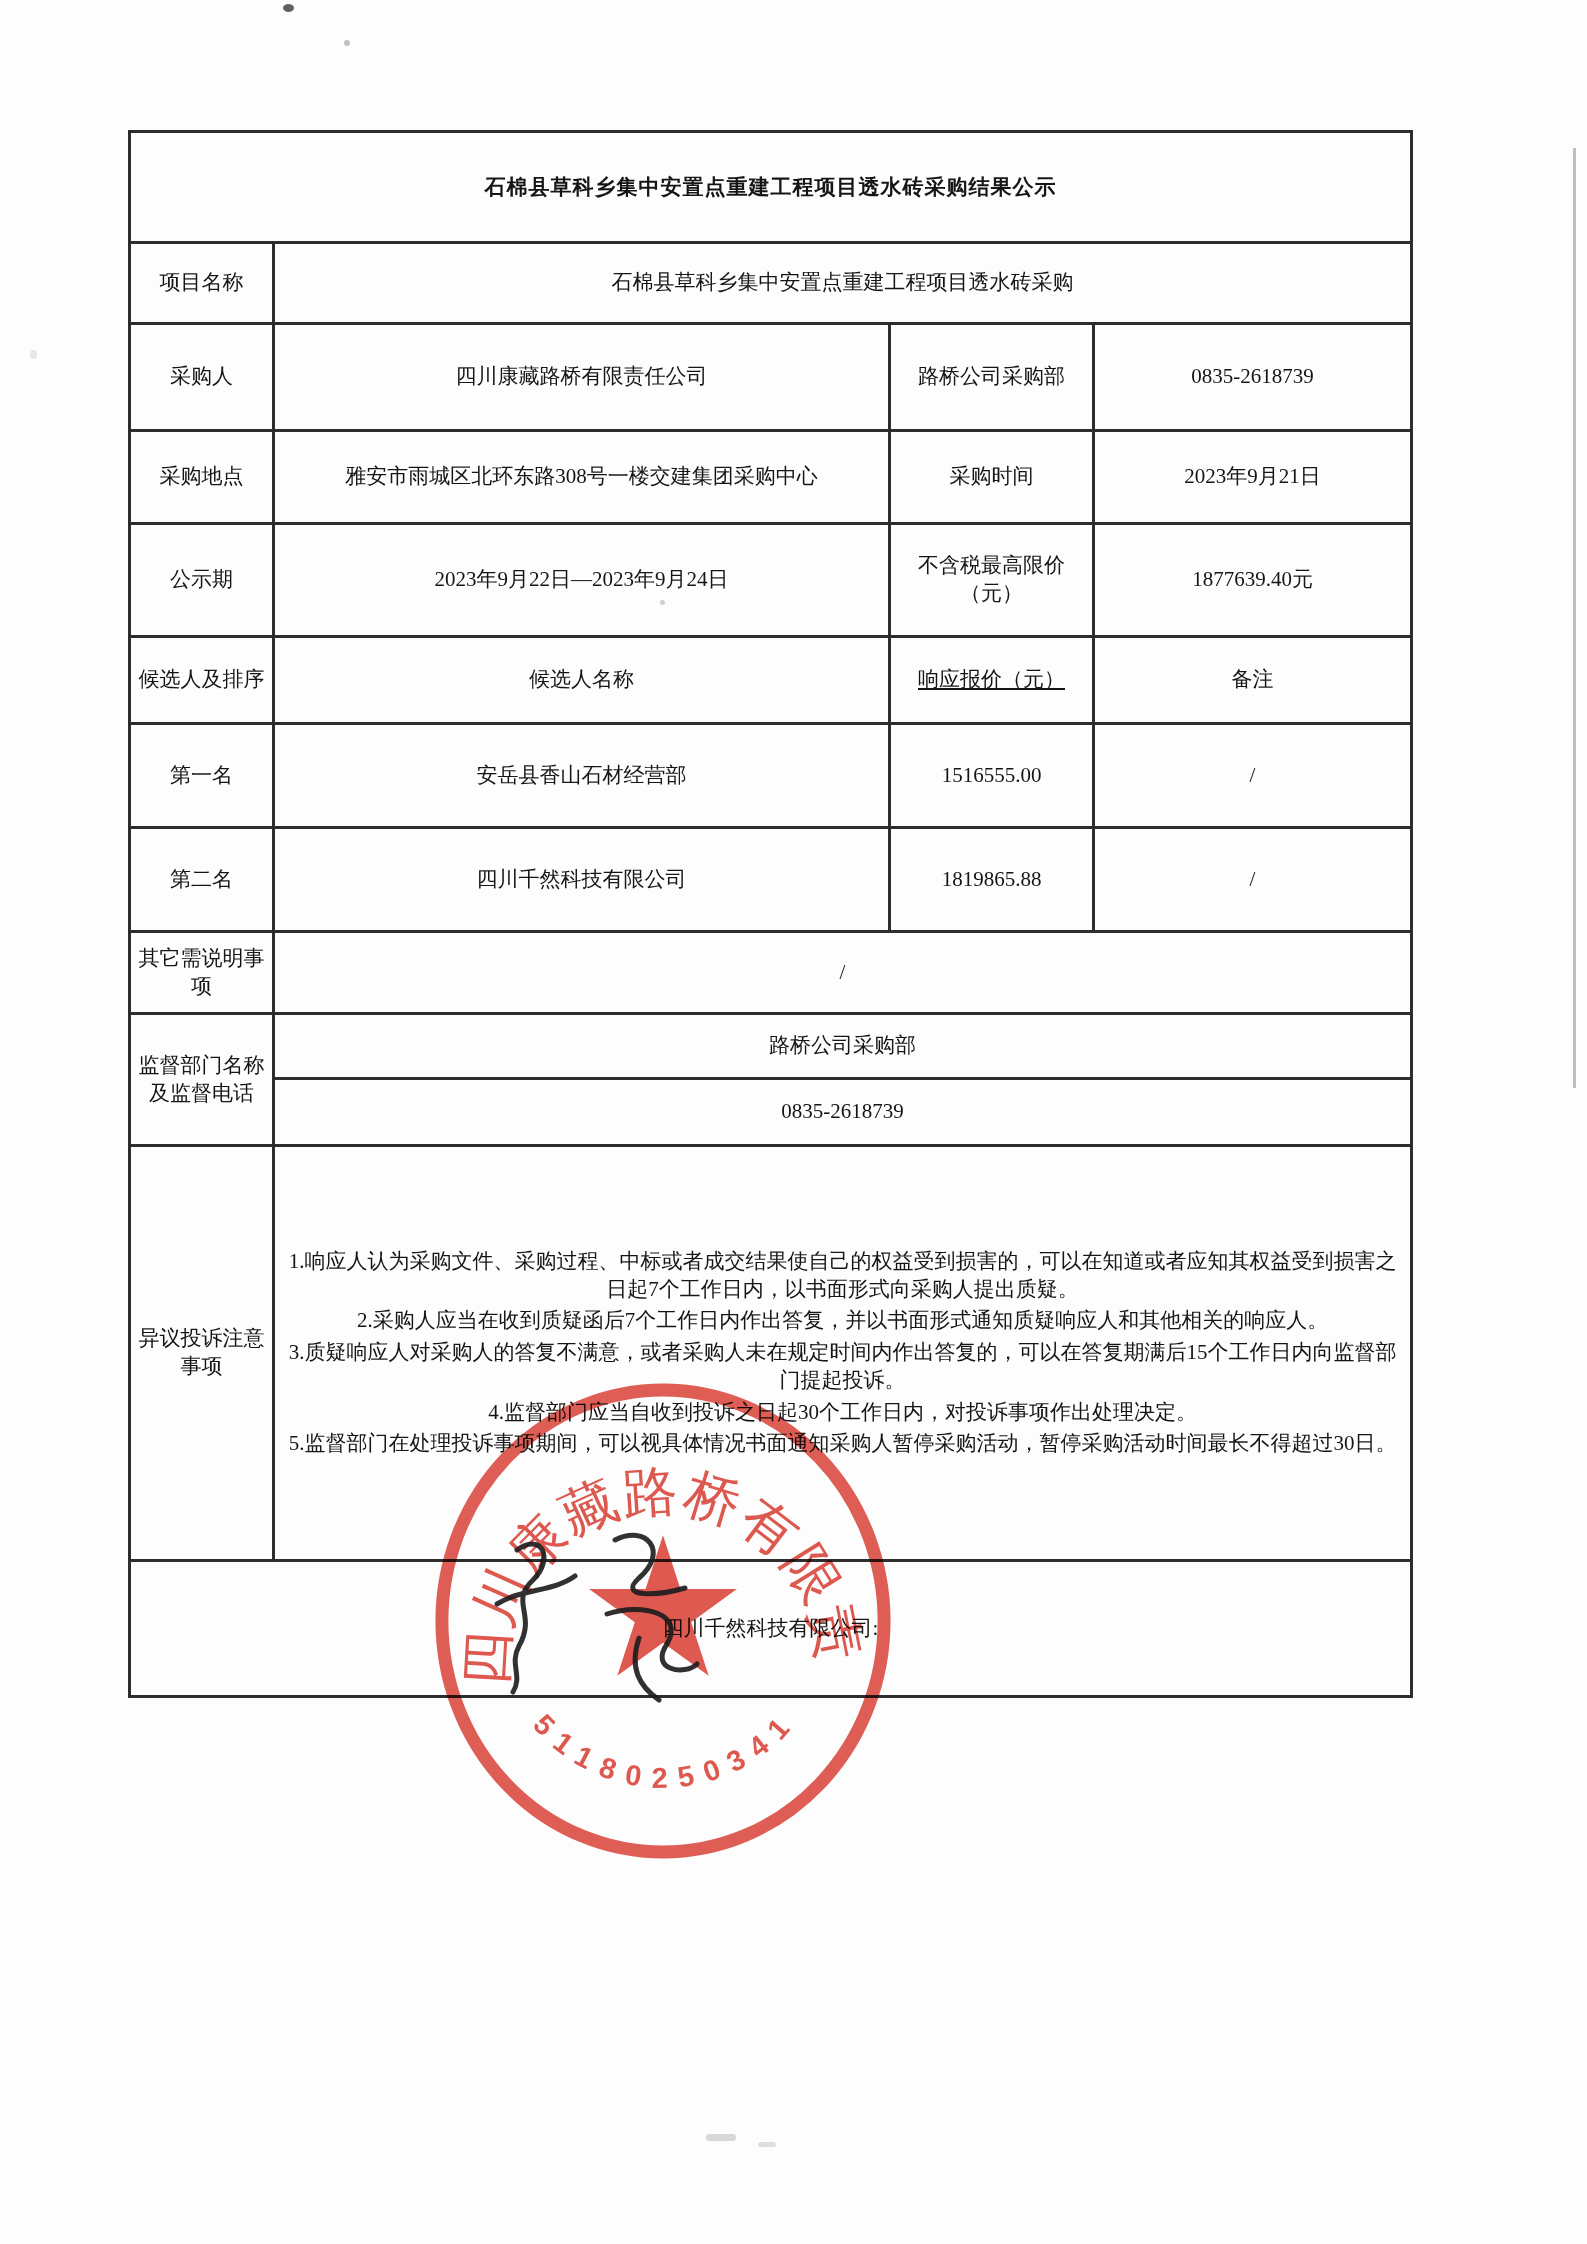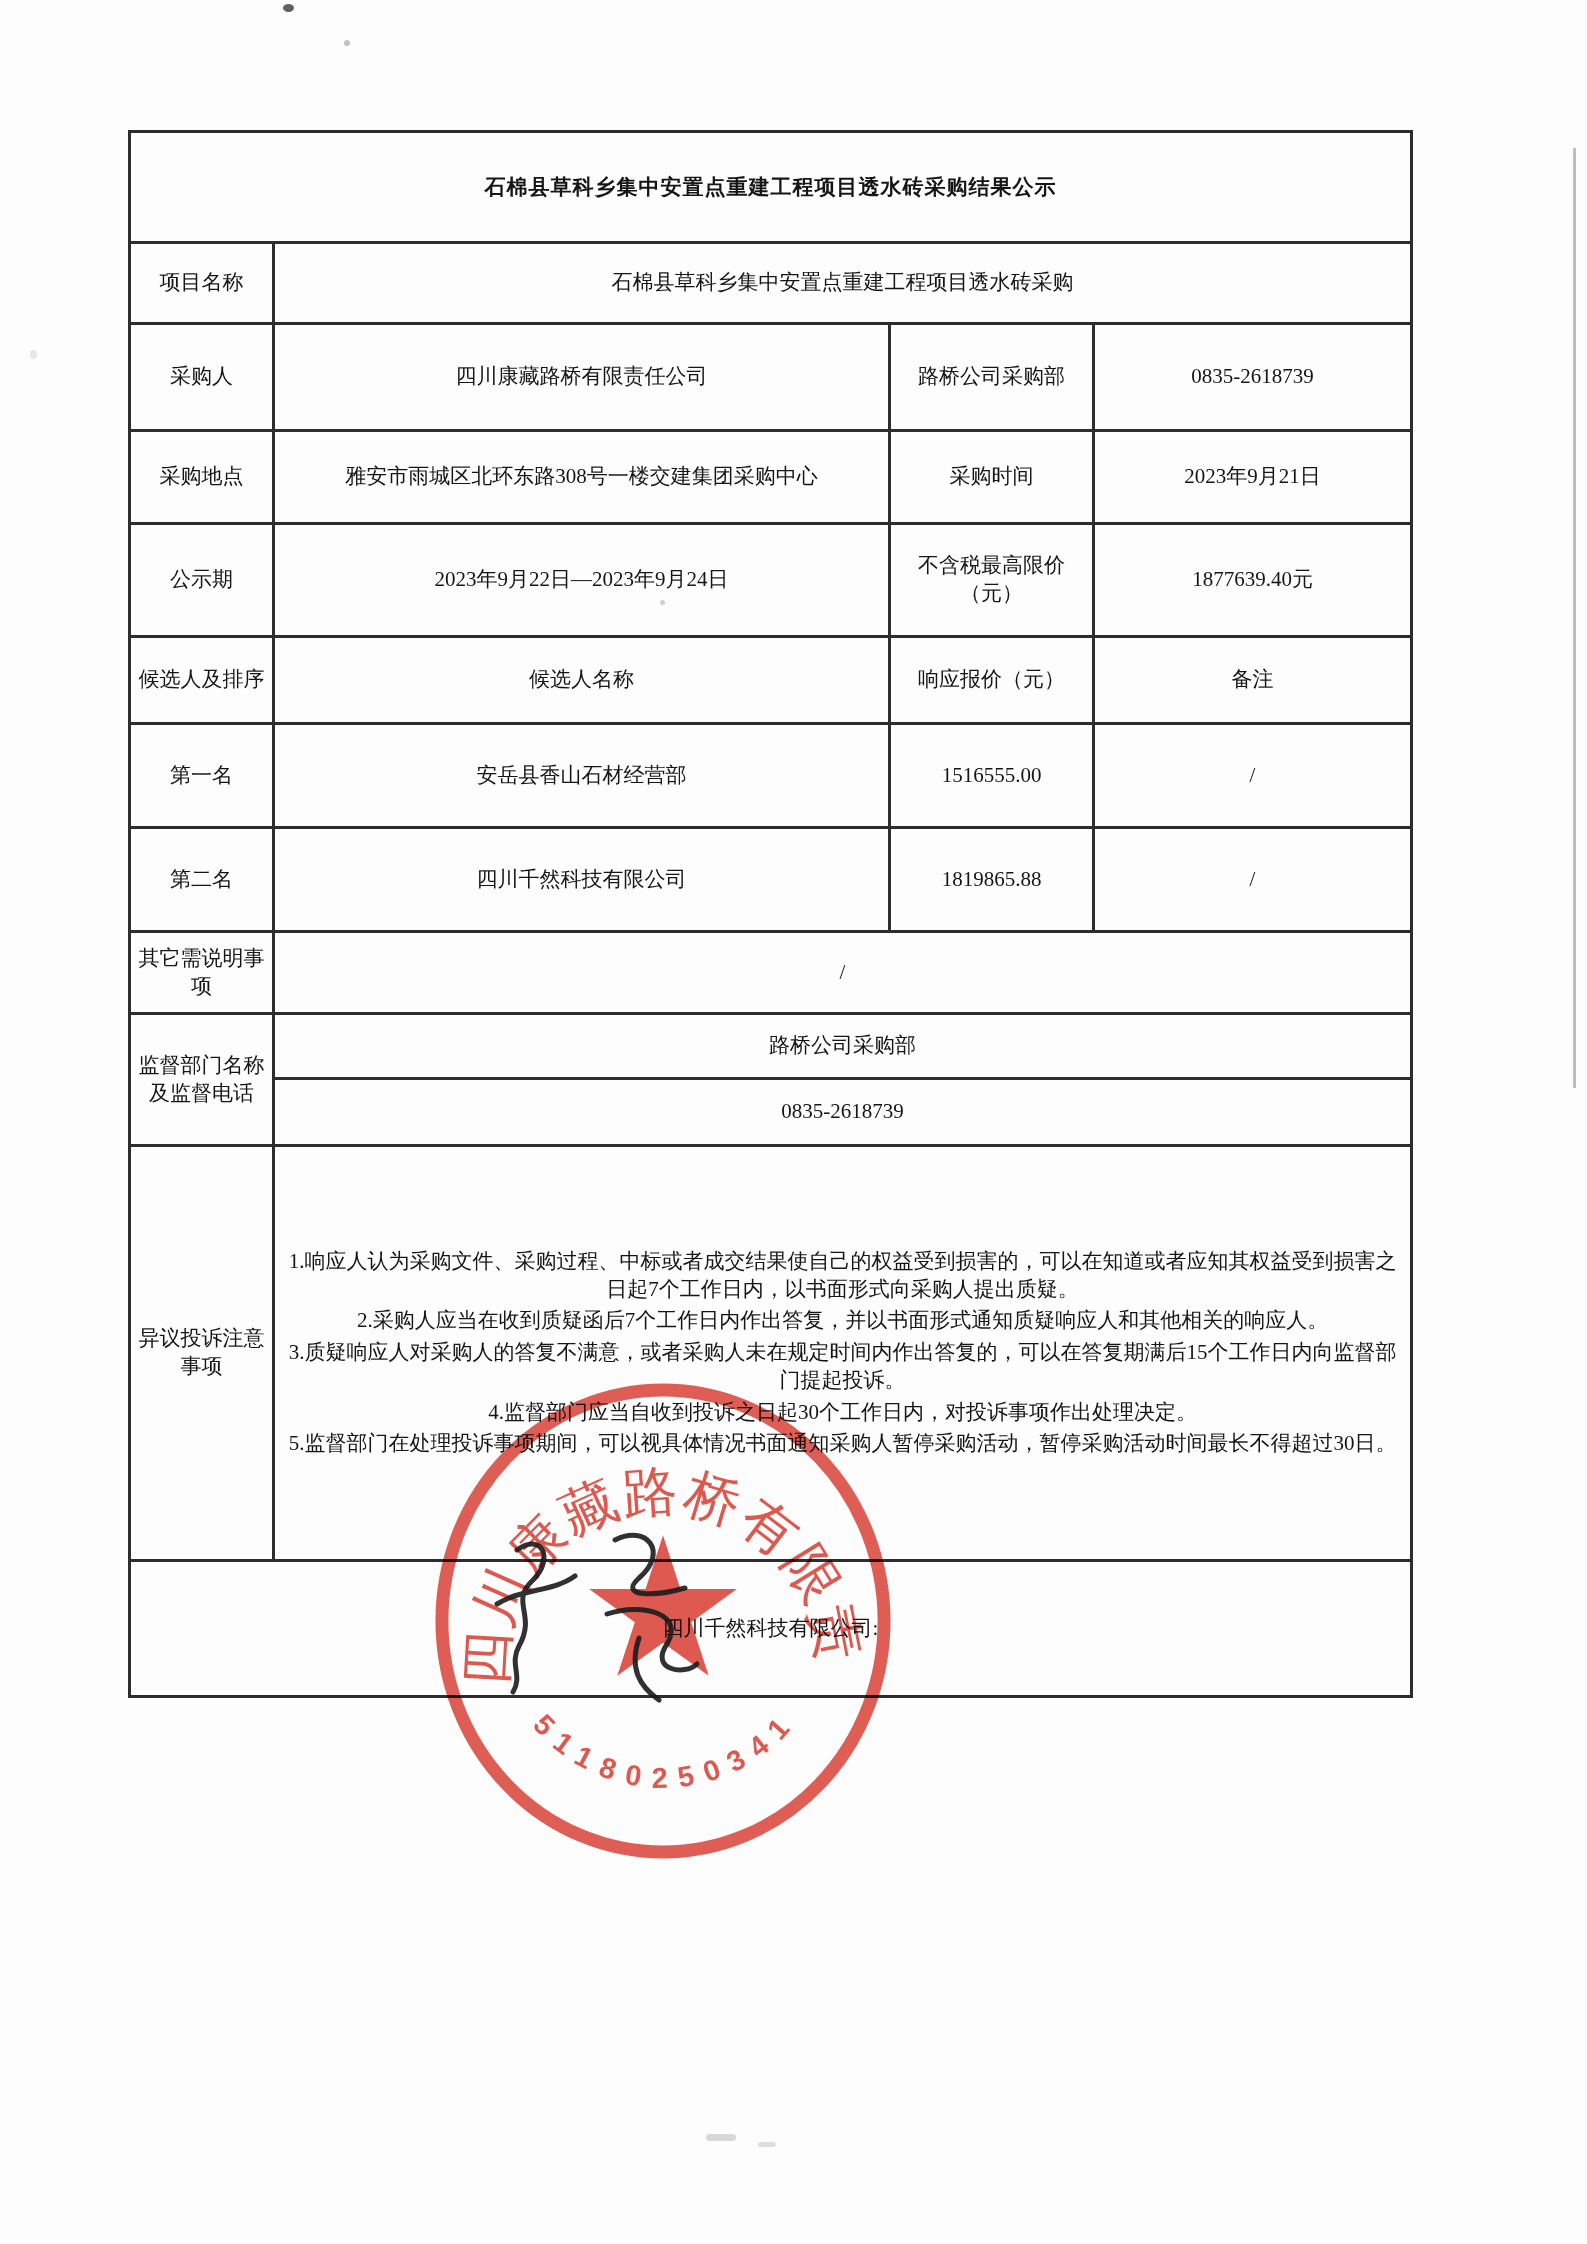--- a/index.html
+++ b/index.html
@@ -27,21 +27,21 @@
     word-break:break-all;
   }
   td.title-cell{
     font-family:"Liberation Sans","DejaVu Sans",sans-serif;
     font-weight:bold;
     font-size:34px;
     letter-spacing:1px;
     padding-right:114px;
   }
   td.left{text-align:left;padding-left:10px;}
-  td.price-head{padding:4px 28px;}
+  td.price-head{padding:4px 28px;text-decoration:underline;}
   td.notice-cell{
     text-align:left;
     vertical-align:top;
     font-size:28px;
     line-height:38px;
     padding:26px 10px 10px 14px;
   }
   .notice-item{margin:4px;}
   td.sig-cell{text-align:left;font-size:30px;padding-left:12px;}
   tr.h-title td{height:100px;}

